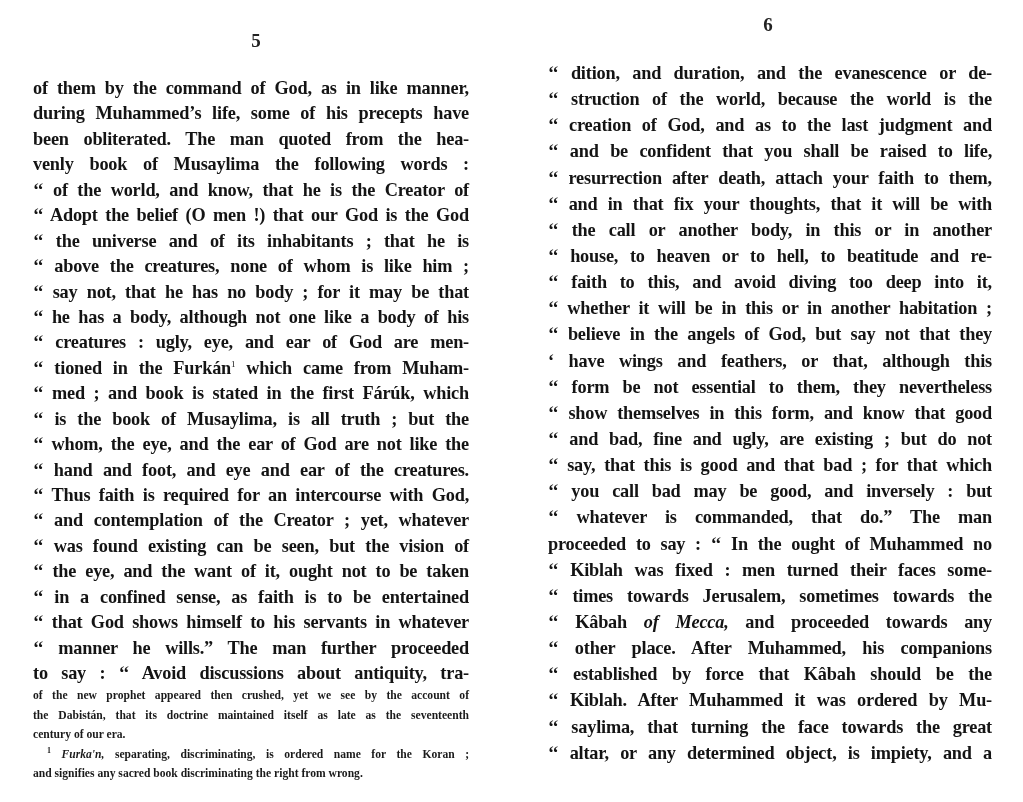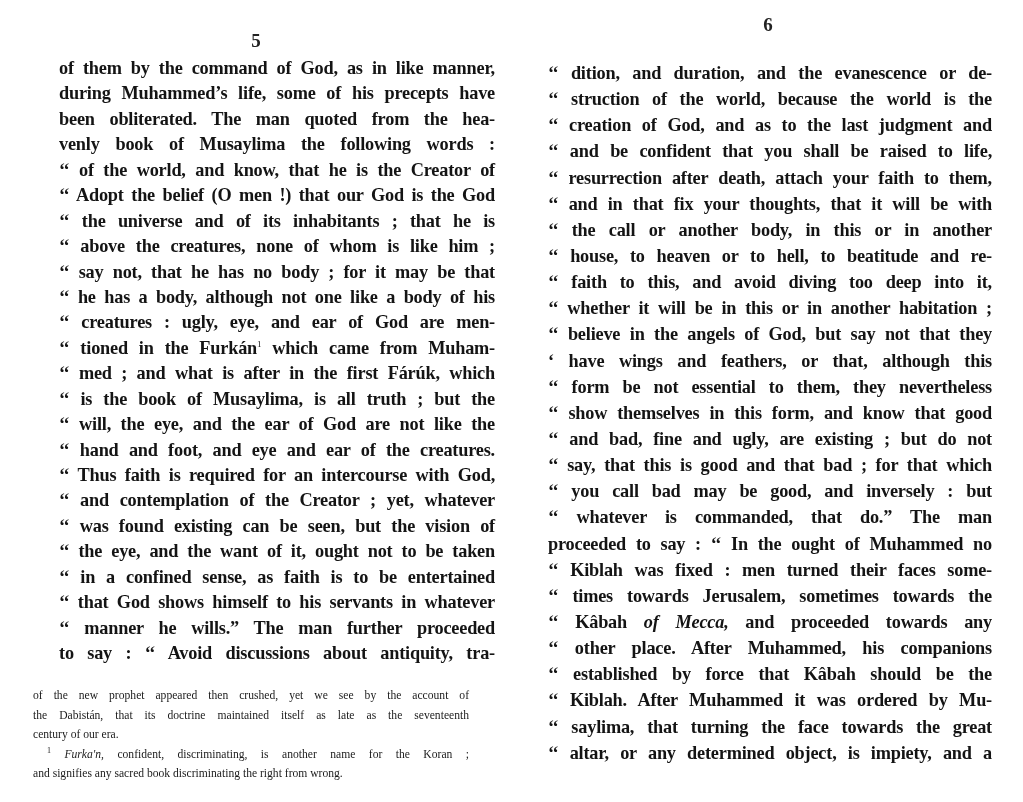--- a/index.html
+++ b/index.html
@@ -12,34 +12,34 @@
     .page { position: absolute; top: 0; height: 802px; }
     .page-left { left: 0; width: 512px; }
     .page-right { left: 512px; width: 511px; }
     .page-num {
       position: absolute; font-size: 19px; font-weight: bold; color: #222;
       transform: translateX(-50%);
     }
     .page-left .page-num { left: 256px; top: 30px; }
     .page-right .page-num { left: 256px; top: 14px; }
     .body-text { position: absolute; }
-    .page-left .body-text { left: 33px; top: 56px; width: 436px; margin-left: 26px; }
+    .page-left .body-text { left: 33px; top: 76px; width: 436px; }
     .page-right .body-text { left: 36px; top: 60px; width: 444px; }
     .line {
       display: block; white-space: nowrap;
       font-size: 18.3px; font-weight: bold; letter-spacing: -0.2px;
       text-align: justify; text-align-last: justify;
       overflow: visible;
     }
     .page-left .line { height: 25.45px; line-height: 25.45px; }
     .page-right .line { height: 26.15px; line-height: 26.15px; }
     .footnotes { position: absolute; left: 33px; top: 686px; width: 436px; }
     .fn-line {
       display: block; white-space: nowrap;
-      font-size: 11.6px; font-weight: normal; height: 19.5px; line-height: 19.5px;
+      font-size: 11.6px; font-weight: bold; height: 19.5px; line-height: 19.5px;
       text-align: justify; text-align-last: justify; color: #1a1a1a;
     }
     .fn-line.short { text-align-last: left; }
     .fn-line.indent { padding-left: 14px; }
     .fn-mark { font-size: 8px; vertical-align: super; line-height: 0; }
     .sup { font-size: 9px; vertical-align: super; line-height: 0; font-weight: normal; }
     i { font-style: italic; }
   </style>
 </head>
 <body>
@@ -52,39 +52,39 @@
     <span class="line">been obliterated.  The man quoted from the hea-</span>
     <span class="line">venly book of Musaylima the following words :</span>
     <span class="line">‘‘ of the world, and know, that he is the Creator of</span>
     <span class="line">‘‘ Adopt the belief (O men !) that our God is the God</span>
     <span class="line">‘‘ the universe and of its inhabitants ; that he is</span>
     <span class="line">‘‘ above the creatures, none of whom is like him ;</span>
     <span class="line">‘‘ say not, that he has no body ;  for it may be that</span>
     <span class="line">‘‘ he has a body, although not one like a body of his</span>
     <span class="line">‘‘ creatures : ugly, eye, and ear of God are men-</span>
     <span class="line"><span>‘‘ tioned in the Furkán</span><span class="sup">1</span><span> which came from Muham-</span></span>
-    <span class="line">‘‘ med ; and what is after in the first Fárúk, which</span>
+    <span class="line">‘‘ med ; and book is stated in the first Fárúk, which</span>
     <span class="line">‘‘ is the book of Musaylima, is all truth ;  but the</span>
-    <span class="line">‘‘ will, the eye, and the ear of God are not like the</span>
+    <span class="line">‘‘ whom, the eye, and the ear of God are not like the</span>
     <span class="line">‘‘ hand and foot, and eye and ear of the creatures.</span>
     <span class="line">‘‘ Thus faith is required for an intercourse with God,</span>
     <span class="line">‘‘ and contemplation of the Creator ;  yet, whatever</span>
     <span class="line">‘‘ was found existing can be seen, but the vision of</span>
     <span class="line">‘‘ the eye, and the want of it, ought not to be taken</span>
     <span class="line">‘‘ in a confined sense, as faith is to be entertained</span>
     <span class="line">‘‘ that God shows himself to his servants in whatever</span>
     <span class="line">‘‘ manner he wills.”   The man further proceeded</span>
     <span class="line">to say :  ‘‘ Avoid discussions about antiquity, tra-</span>
   </div>
 
   <div class="footnotes">
     <span class="fn-line">of the new prophet appeared then crushed, yet we see by the account of</span>
     <span class="fn-line">the Dabistán, that its doctrine maintained itself as late as the seventeenth</span>
     <span class="fn-line short">century of our era.</span>
-    <span class="fn-line indent"><span class="fn-mark">1</span> <i>Furka'n,</i><span> confident, discriminating, is another name for the Koran ;</span></span>
+    <span class="fn-line indent"><span class="fn-mark">1</span> <i>Furka'n,</i><span> separating, discriminating, is ordered name for the Koran ;</span></span>
     <span class="fn-line short">and signifies any sacred book discriminating the right from wrong.</span>
   </div>
 </div>
 
 <div class="page page-right">
   <div class="page-num">6</div>
   <div class="body-text">
     <span class="line">‘‘ dition, and duration, and the evanescence or de-</span>
     <span class="line">‘‘ struction of the world, because the world is the</span>
     <span class="line">‘‘ creation of God, and as to the last judgment and</span>

